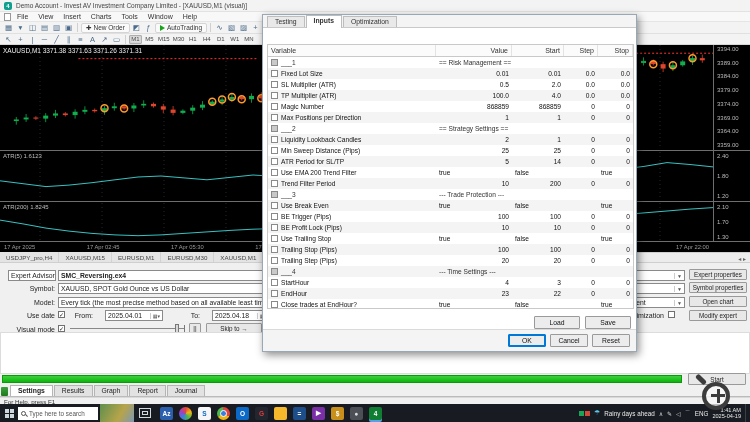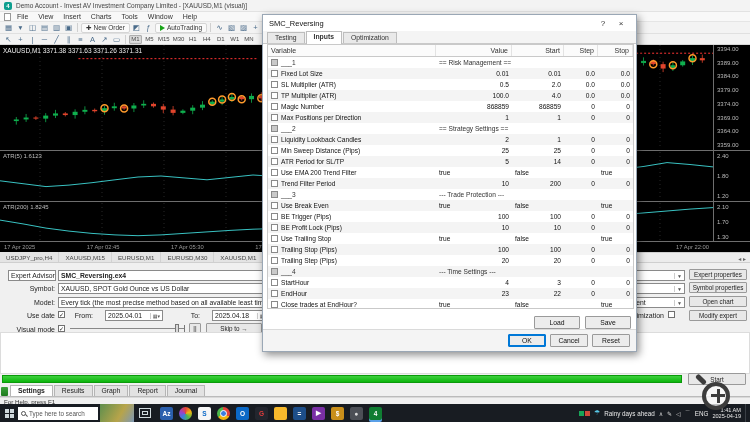--- a/index.html
+++ b/index.html
@@ -538,25 +538,20 @@
         <span class="ttab">Graph</span>
         <span class="ttab">Report</span>
         <span class="ttab">Journal</span>
       </div>
     <div class="statusbar">
       <span>For Help, press F1</span>
     </div>
   </div>
 
   <div class="abs dialog">
-    <div class="dlg-title">
-      <span>SMC_Reversing</span>
-      <span style="margin-left:auto" class="dlg-sysbtn">?</span>
-      <span class="dlg-sysbtn">×</span>
-    </div>
     <div class="dlg-tabs" id="dlgtabs">
         <span class="dtab">Testing</span>
         <span class="dtab active">Inputs</span>
         <span class="dtab">Optimization</span>
       </div>
     <div class="dlg-table">
       <div class="thead" id="dlghead">
           <div>Variable</div>
           <div>Value</div>
           <div>Start</div>

